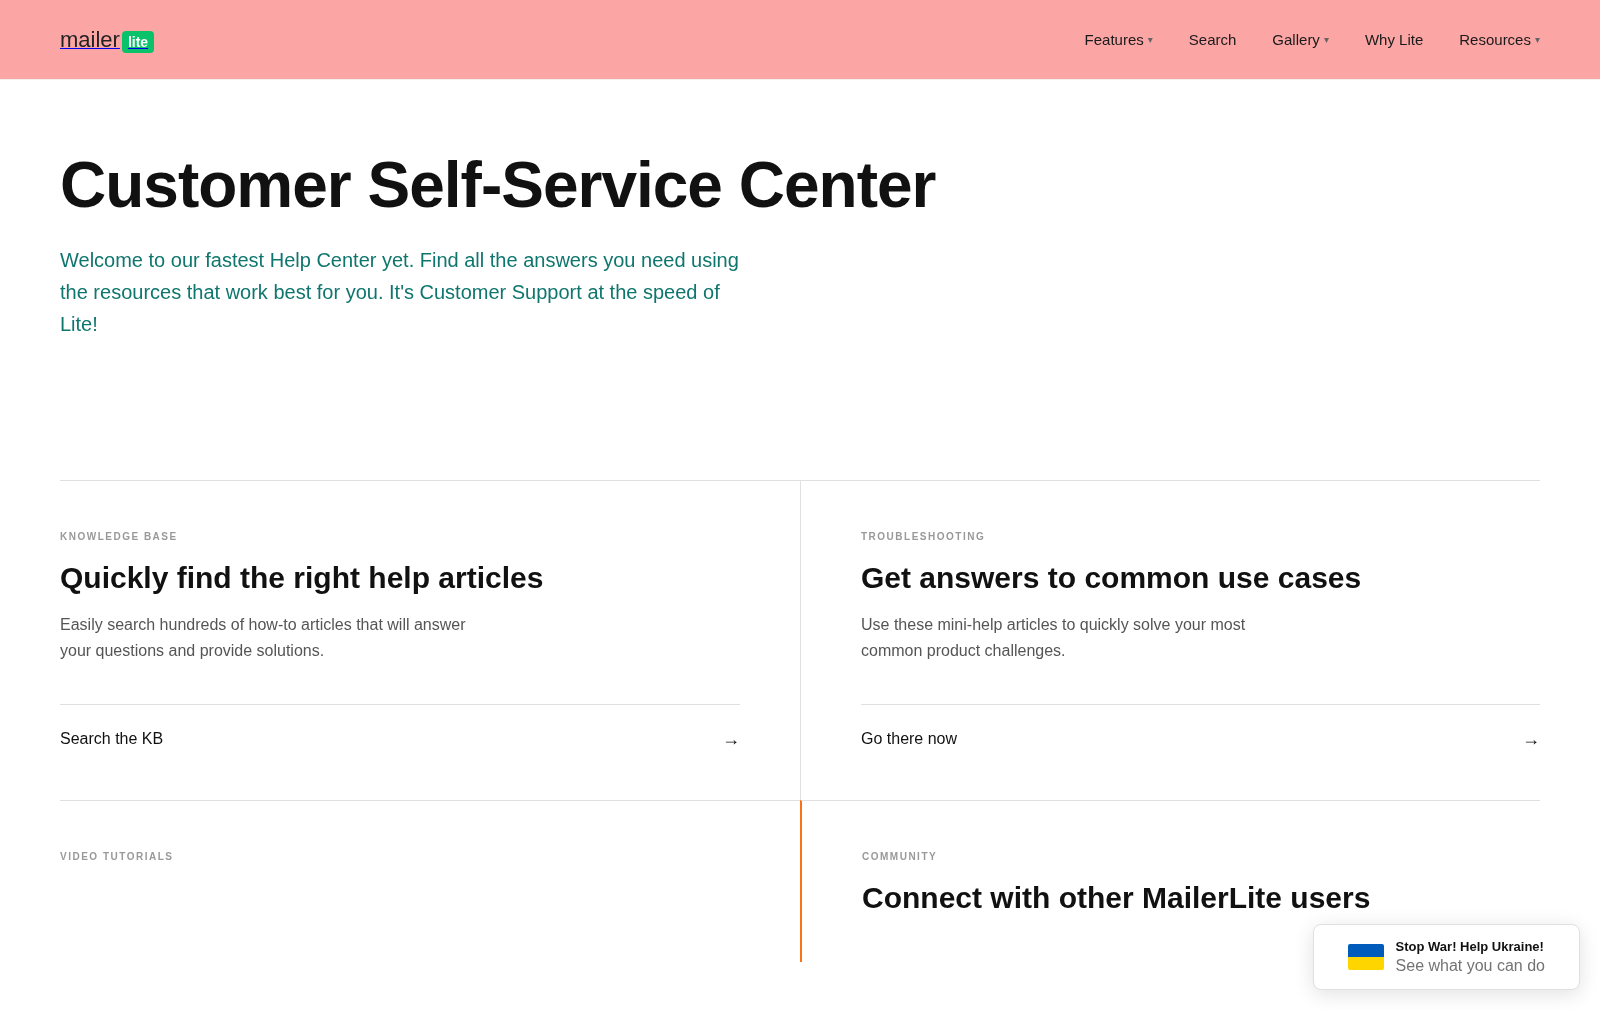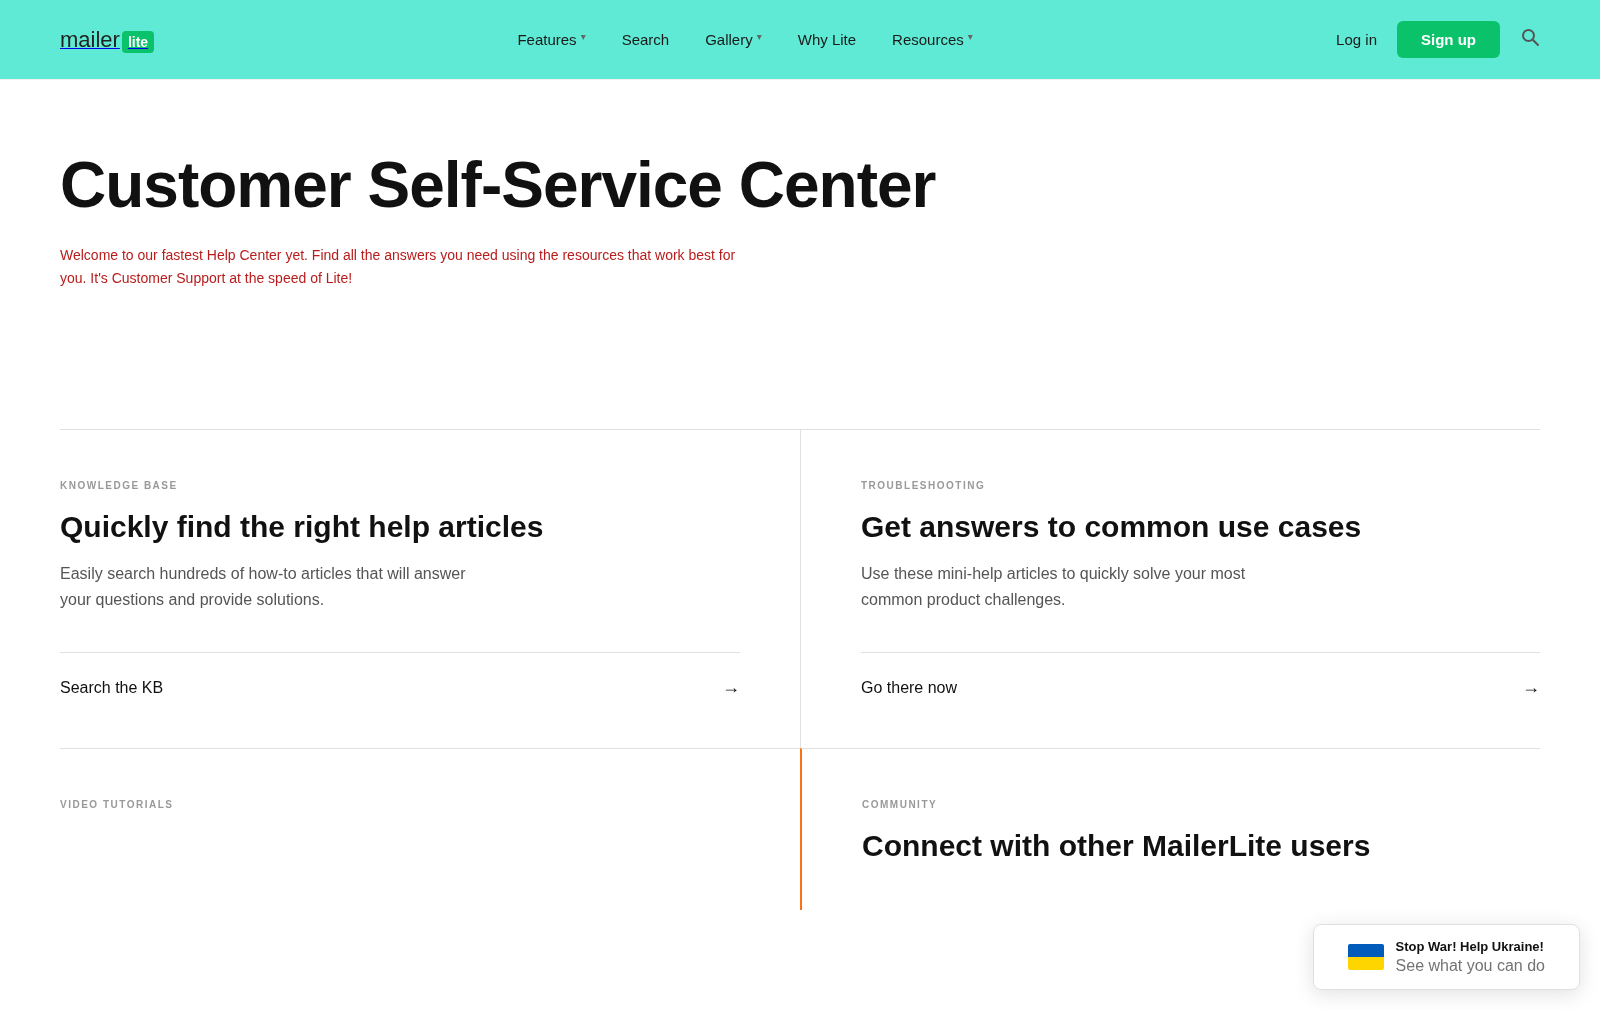--- a/index.html
+++ b/index.html
@@ -8,21 +8,21 @@
     
     nav {
       display: flex;
       align-items: center;
       justify-content: space-between;
       padding: 0 60px;
       height: 80px;
       border-bottom: 1px solid #f0f0f0;
       position: sticky;
       top: 0;
-      background: #5eead4;
+      background: #fca5a5;
       z-index: 100;
     }
     .logo-mailer { font-size: 22px; font-weight: 500; color: #222; }
     .logo-lite {
       background: #09c269;
       color: #fff;
       font-size: 14px;
       font-weight: 700;
       padding: 3px 6px;
       border-radius: 4px;
@@ -33,20 +33,21 @@
       align-items: center;
       gap: 36px;
       list-style: none;
     }
     .nav-links li a {
       text-decoration: none;
       color: #1a1a1a;
       font-size: 15px;
       font-weight: 400;
       display: flex;
+      align-items: center;
       gap: 4px;
     }
     .chevron { font-size: 10px; color: #666; }
     .nav-actions {
       display: flex;
       align-items: center;
       gap: 20px;
     }
     .btn-login {
       background: none;
@@ -85,22 +86,22 @@
     }
     .hero-title {
       font-size: 64px;
       font-weight: 800;
       line-height: 1.1;
       color: #111;
       margin-bottom: 24px;
       letter-spacing: -1px;
     }
     .hero-subtitle {
-      font-size: 14px;
-      color: #b91c1c;
+      font-size: 20px;
+      color: #0f766e;
       line-height: 1.6;
       max-width: 700px;
     }
 
     
     .cards-section {
       padding: 80px 60px 0 60px;
     }
     .cards-grid {
       display: grid;
@@ -234,32 +235,20 @@
       </a>
     </li>
     <li>
       <a href="#">
         <span>Resources</span>
         <span class="chevron">▾</span>
       </a>
     </li>
   </ul>
 
-  <div class="nav-actions">
-    <a href="#" class="btn-login">Log in</a>
-    <a href="#" class="btn-signup">Sign up</a>
-    <button class="search-icon-btn">
-      <span>
-        <svg width="20" height="20" viewBox="0 0 20 20" fill="none" stroke="#555" stroke-width="2" stroke-linecap="round">
-          <circle cx="8.5" cy="8.5" r="5.5"></circle>
-          <line x1="13" y1="13" x2="18" y2="18"></line>
-        </svg>
-      </span>
-    </button>
-  </div>
 </nav>
 
 <section class="hero">
   <h1 class="hero-title">Customer Self-Service Center</h1>
   <p class="hero-subtitle">Welcome to our fastest Help Center yet. Find all the answers you need using the resources that work best for you. It's Customer Support at the speed of Lite!</p>
 </section>
 
 <section class="cards-section">
   <div class="cards-grid">
 

